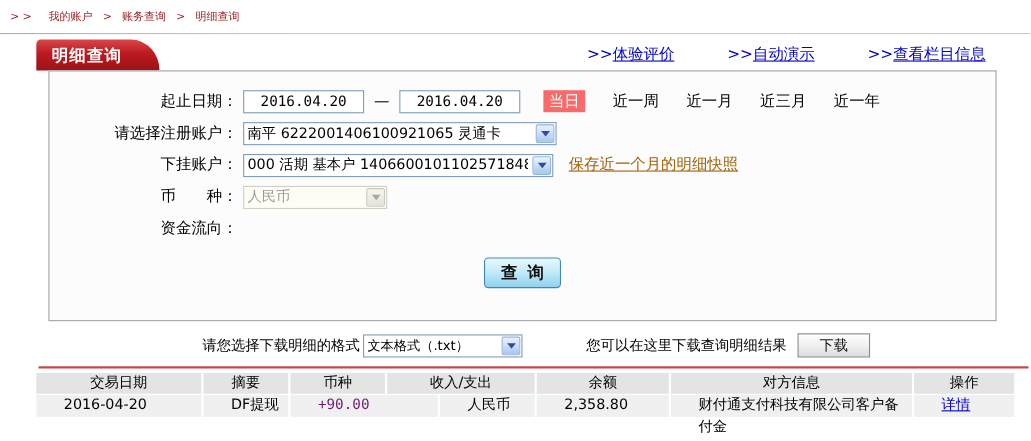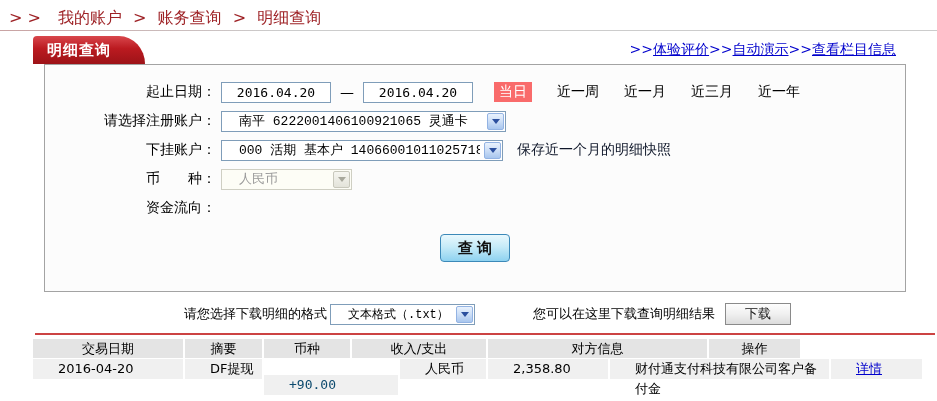--- a/index.html
+++ b/index.html
@@ -1,95 +1,95 @@
 <!DOCTYPE html>
 <html><head>
 <meta charset="utf-8">
 <style>
   * { margin:0; padding:0; box-sizing:border-box; }
   html,body { width:937px; height:401px; background:#ffffff;
     font-family:"DejaVu Sans","Liberation Sans",sans-serif; font-size:14px; color:#000; }
   .stage { position:relative; width:937px; height:401px; overflow:hidden; background:#fff; }
 
   
-  .breadcrumb { position:absolute; left:9px; top:8px; color:#9e2226; font-size:16px; white-space:nowrap; }
+  .breadcrumb { position:absolute; left:9px; top:8px; color:#9e2226; font-size:10px; white-space:nowrap; }
   .breadcrumb .crumb { color:#9e2226; cursor:pointer; }
   .breadcrumb .sep { margin:0 6px; }
   .top-rule { position:absolute; left:0; top:30px; width:937px; height:1px;
     background:linear-gradient(90deg,#c9a3a3,#cccccc 30%,#cccccc); }
 
   
   .tab { position:absolute; left:33px; top:36px; height:28px; line-height:28px;
     padding:0 34px 0 14px; color:#fff; font-weight:bold; font-size:15px;
     background:linear-gradient(180deg,#d9474c 0%,#bb1a20 45%,#9d1318 100%);
     border-radius:4px 26px 0 0 / 4px 28px 0 0; letter-spacing:1px; cursor:pointer; }
-  .header-links { position:absolute; top:41px; right:41px; display:flex; font-size:14px; }
+  .header-links { position:absolute; top:41px; right:41px; display:flex; gap:48px; font-size:14px; }
   .header-links a { color:#0000cc; text-decoration:none; white-space:nowrap; cursor:pointer; }
   .header-links a .lbl { text-decoration:underline; }
 
   
   .panel { position:absolute; left:44px; top:64px; width:862px; height:228px;
     border:1px solid #a3a3a3; background:#fcfcfc; padding-top:16px; }
   .form-row { display:flex; align-items:center; height:22px; margin-bottom:7px; white-space:nowrap; }
   .form-label { width:171px; text-align:right; flex:0 0 171px; }
   .ctl { margin-left:5px; display:flex; align-items:center; }
 
   .txt-input { width:110px; height:21px; border:1px solid #7f9db9; background:#fff;
     text-align:center; font-size:13px; font-family:"DejaVu Sans Mono","Liberation Mono",monospace; color:#000; }
   .dash { margin:0 9px; }
   .range { margin-left:25px; cursor:pointer; }
   .range.selected { margin-left:21px; background:#f96b6b; color:#fff; padding:1px 5px; }
 
   .xp-select { display:inline-flex; align-items:center; justify-content:space-between;
-    height:21px; border:1px solid #7f9db9; background:#fff; padding-left:17px; cursor:pointer;font-family:Liberation Mono, monospace; }
+    height:21px; border:1px solid #7f9db9; background:#fff; padding-left:3px; cursor:pointer; }
   .xp-select .val { font-size:13px; overflow:hidden; white-space:nowrap; }
   .xp-arrow { width:17px; height:17px; margin-right:1px; margin-left:4px; border-radius:2px; flex:0 0 17px;
     background:linear-gradient(180deg,#e9f2fd 0%,#cfe0f7 45%,#a8c6ee 100%);
     border:1px solid #93b3e3; display:flex; align-items:center; justify-content:center; }
   .xp-arrow::after { content:""; border:4px solid transparent; border-top:5px solid #2b4f9e; margin-top:4px; }
   .xp-select.disabled { border-color:#cfcfc3; background:#fdfdf6; cursor:default; }
   .xp-select.disabled .val { color:#9a9a9a; }
   .xp-select.disabled .xp-arrow { background:linear-gradient(180deg,#f6f6f0,#e3e3da); border-color:#c8c8bc; }
   .xp-select.disabled .xp-arrow::after { border-top-color:#a8a89c; }
 
-  .snap-link { margin-left:14px; color:#0f172a; cursor:pointer; }
+  .snap-link { margin-left:14px; color:#a16207; text-decoration:underline; cursor:pointer; }
 
   .radio-group { display:flex; align-items:center; }
   .radio-opt { display:flex; align-items:center; margin-right:24px; cursor:pointer; }
   .radio { width:13px; height:13px; border-radius:50%; border:1px solid #44618a;
     background:radial-gradient(circle at 35% 30%, #ffffff 55%, #e6ecf2); margin-right:5px; position:relative; }
   .radio.checked::after { content:""; position:absolute; left:3px; top:3px; width:5px; height:5px;
     border-radius:50%; background:#2da32d; }
 
   .btn-row { display:flex; justify-content:center; margin-top:15px; }
   .query-btn { width:70px; height:28px; border:1px solid #3c89b8; border-radius:4px;
     background:linear-gradient(180deg,#e9f8fd 0%,#c6ebf8 45%,#8ed2f0 100%);
     font-weight:bold; font-size:15px; color:#111; cursor:pointer;
-    font-family:Liberation Sans, sans-serif; }
+    font-family:Liberation Mono, monospace; }
 
   
   .download-row { position:absolute; left:0; top:303px; width:937px; display:flex;
     align-items:center; padding-left:184px; font-size:13px; white-space:nowrap; }
   .dl-select { margin-left:3px; width:145px; height:21px; }
   .dl-select .val { font-size:12px; }
   .dl-result-label { margin-left:58px; }
   .dl-btn { margin-left:10px; width:66px; height:22px; border:1px solid #8a8a8a;
     background:linear-gradient(180deg,#fdfdfd 0%,#f0f0f0 50%,#dcdcdc 100%);
     font-size:13px; color:#111; cursor:pointer; font-family:"DejaVu Sans","Liberation Sans",sans-serif; }
 
   .red-rule { position:absolute; left:35px; top:333px; width:900px; height:2px; background:#cc4343; }
 
   
   .tbl { position:absolute; left:33px; top:339px; width:901px; font-size:13px; }
   .tbl-row { display:flex; gap:2px; margin-bottom:1px; }
   .th { background:#e4e4e4; height:19px; line-height:19px; text-align:center; }
   .td { background:#f0f0f0; height:20px; line-height:20px; text-align:left;padding-left:25px; }
   .c1{width:150px;} .c2{width:77px;} .c3{width:134px;} .c4{width:86px;}
   .c5{width:120px;} .c6{width:219px;} .c7{width:91px;}
-  .amount { color:#0c4a6e; font-family:"DejaVu Sans Mono","Liberation Mono",monospace;margin-top:16px; }
+  .amount { color:#701a75; font-family:"DejaVu Sans Mono","Liberation Mono",monospace; }
   .detail-link { color:#0000cc; text-decoration:underline; cursor:pointer; }
 </style>
 </head>
 <body>
 
 <div class="stage">
 
   <div class="breadcrumb">
     <span>&gt; &gt;</span>
     <span class="sep"></span>
@@ -176,20 +176,21 @@
   </div>
 
   <div class="red-rule"></div>
 
   <div class="tbl">
     <div class="tbl-row">
       <div class="th c1">交易日期</div>
       <div class="th c2">摘要</div>
       <div class="th c4">币种</div>
       <div class="th c3">收入/支出</div>
+      <div class="th c5">余额</div>
       <div class="th c6">对方信息</div>
       <div class="th c7">操作</div>
     </div>
     <div class="tbl-row">
       <div class="td c1">2016-04-20</div>
       <div class="td c2">DF提现</div>
       <div class="td c3 amount">+90.00</div>
       <div class="td c4">人民币</div>
       <div class="td c5">2,358.80</div>
       <div class="td c6">财付通支付科技有限公司客户备付金</div>

